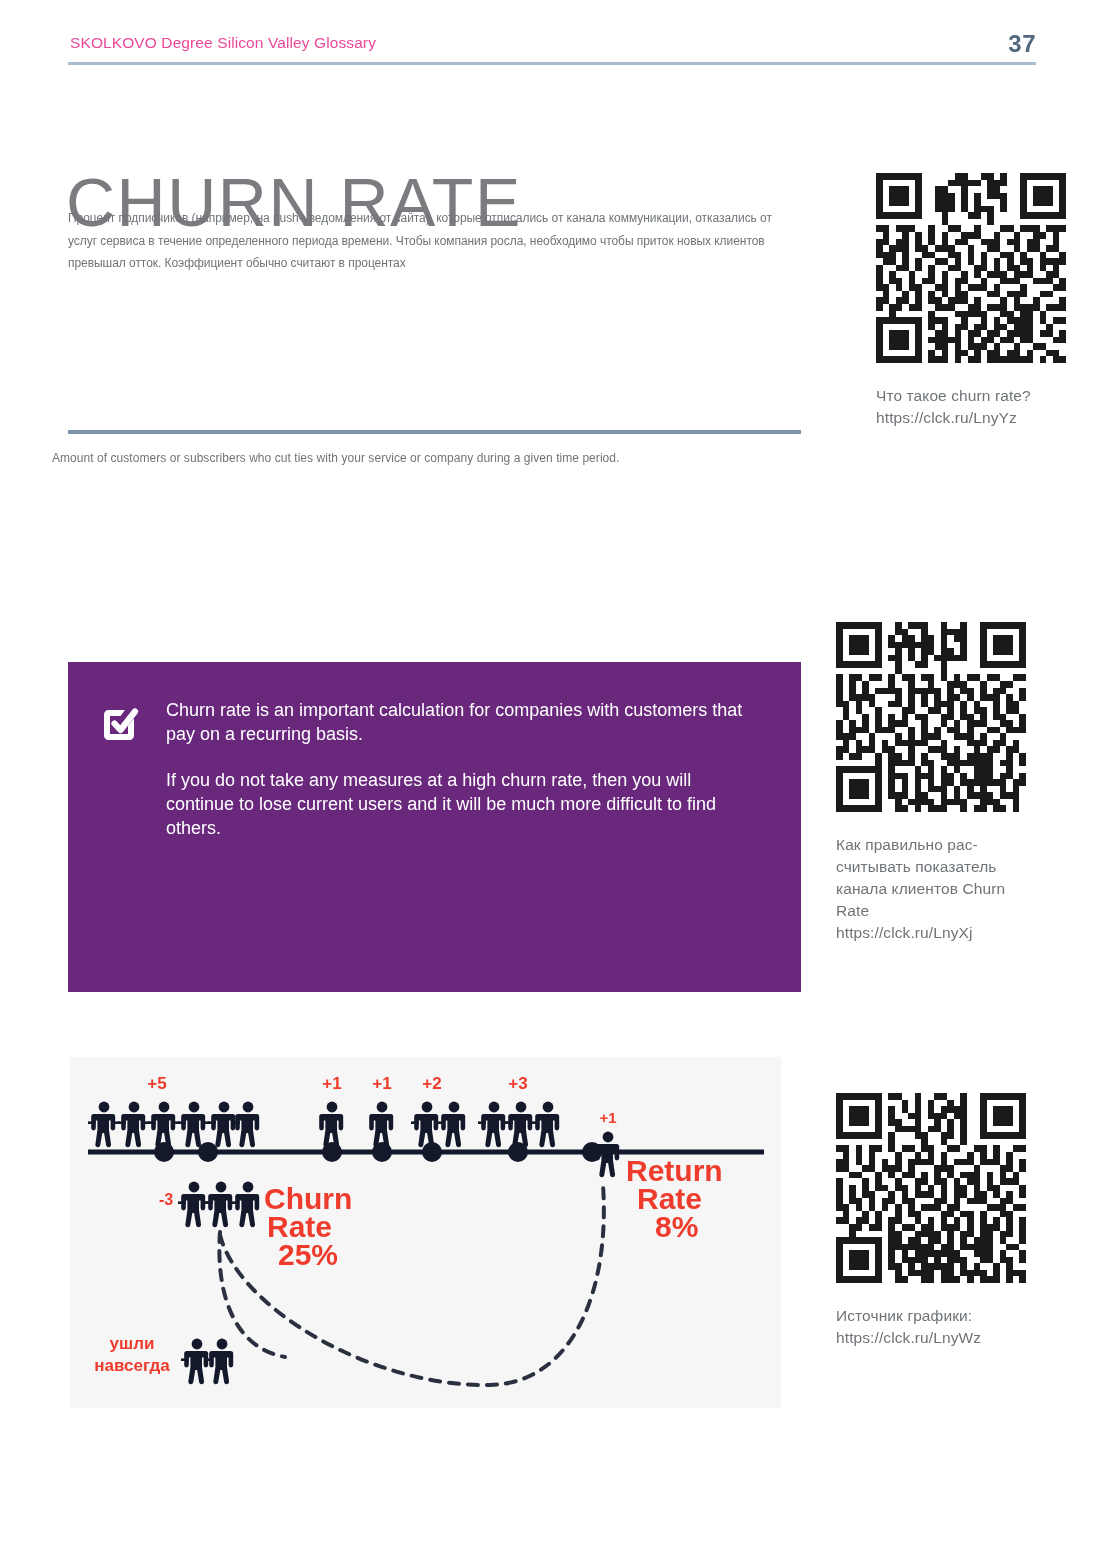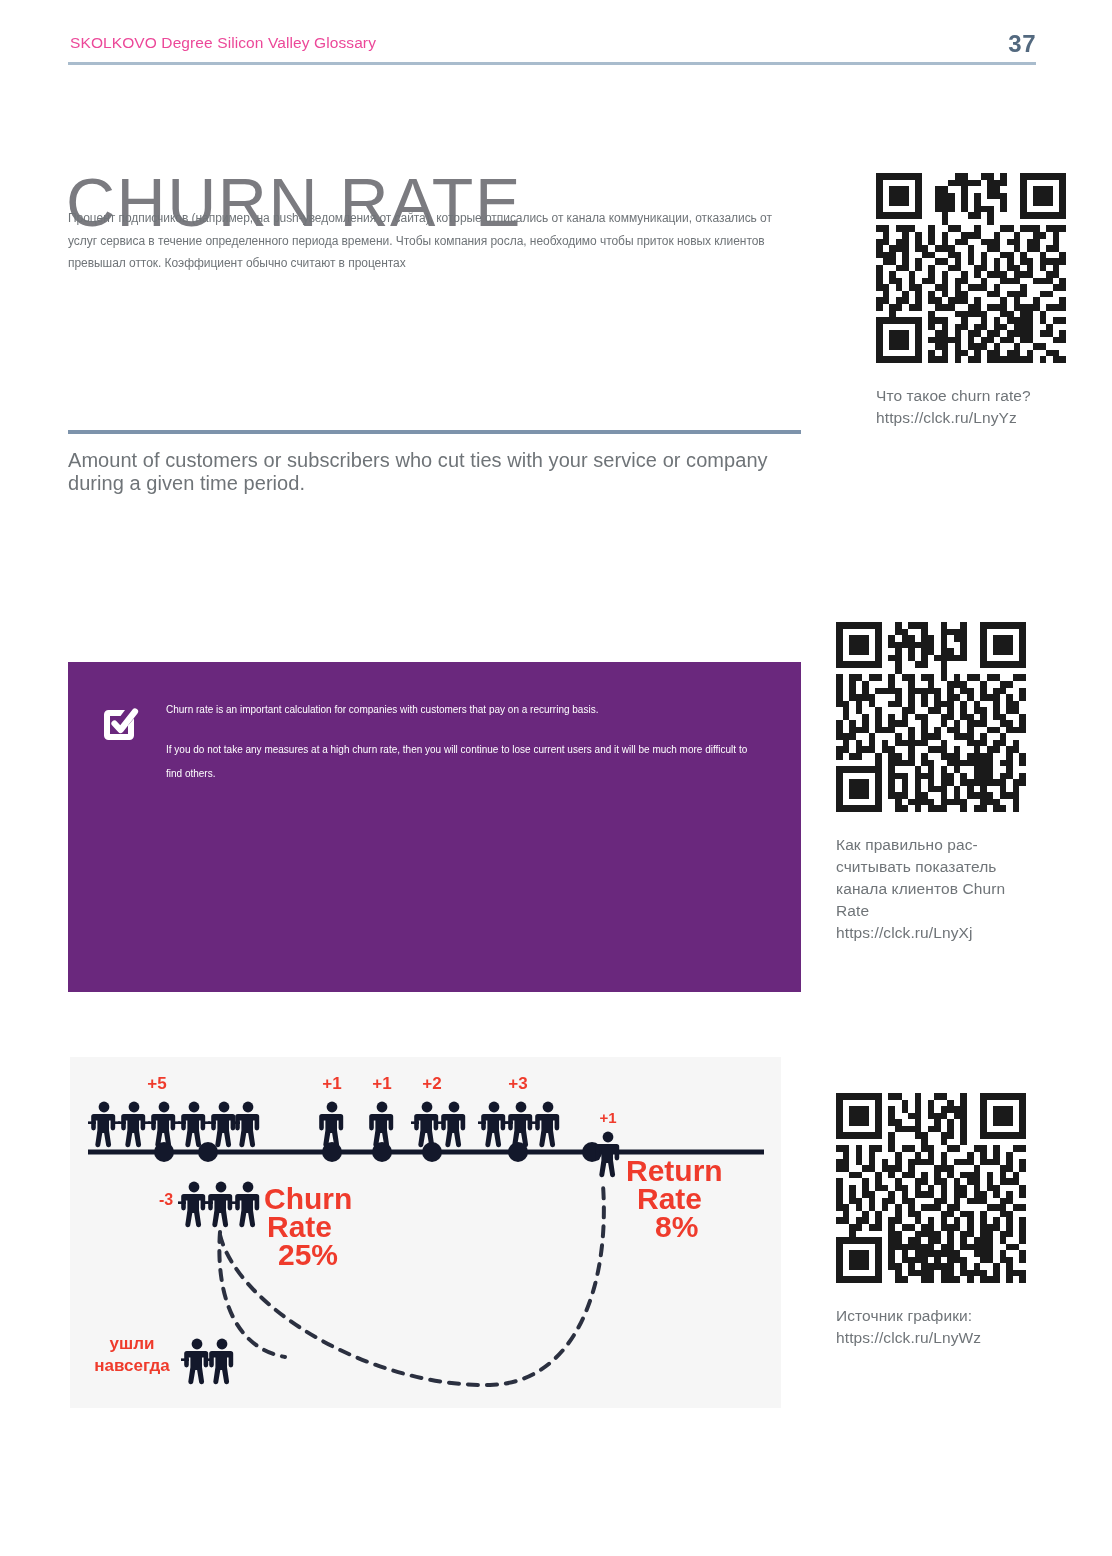--- a/index.html
+++ b/index.html
@@ -80,25 +80,25 @@
   #mid-divider {
     position: absolute;
     left: 68px;
     top: 430px;
     width: 733px;
     height: 4px;
     background: #7d93ab;
   }
   #body-en {
     position: absolute;
-    left: 68px;
+    left: 52px;
     top: 449px;
     width: 737px;
-    font-size: 20px;
-    line-height: 23px;
+    font-size: 12px;
+    line-height: 18px;
     color: #6f7478;
     letter-spacing: 0.05px;
   }
 
   
   #callout {
     position: absolute;
     left: 68px;
     top: 662px;
     width: 733px;
@@ -111,24 +111,24 @@
     top: 42px;
     width: 42px;
     height: 42px;
   }
   #callout-text {
     position: absolute;
     left: 98px;
     top: 36px;
     width: 594px;
     color: #ffffff;
-    font-size: 10px;
+    font-size: 18px;
     line-height: 24px;
   }
-  #callout-p2 { margin-top: 16px; }
+  #callout-p2 { margin-top: 22px; }
 
   
   .qr-block { position: absolute; }
   .qr-code {
     width: 190px;
     height: 190px;
     display: block;
   }
   .qr-caption {
     margin-top: 22px;

